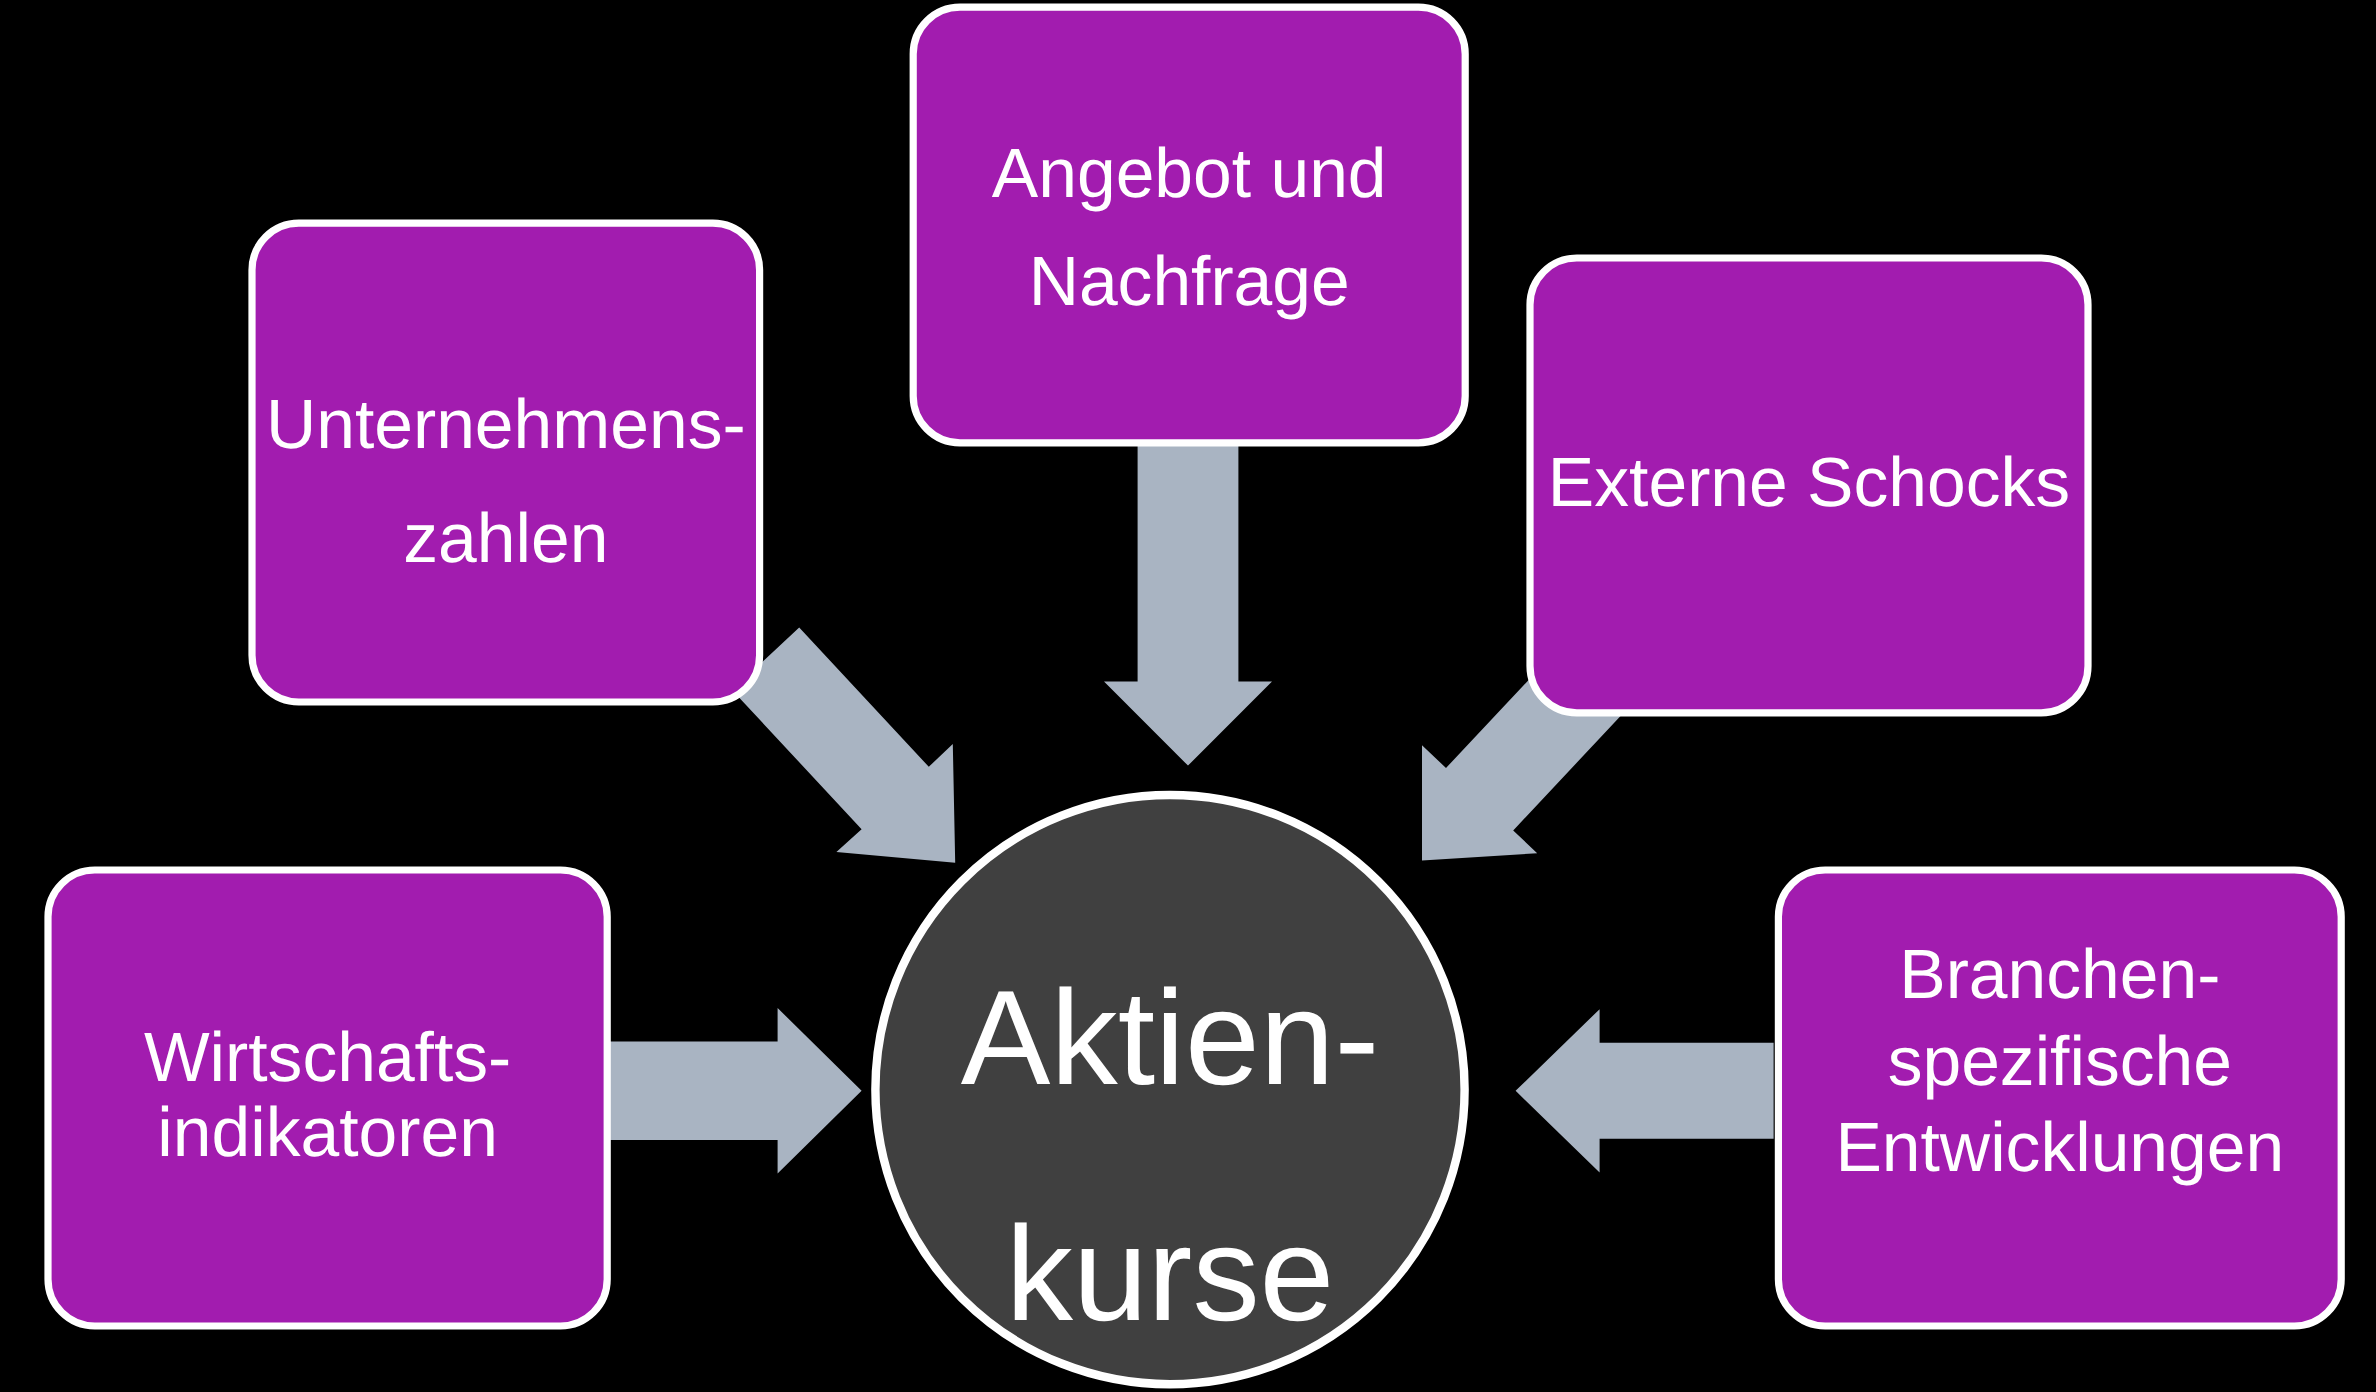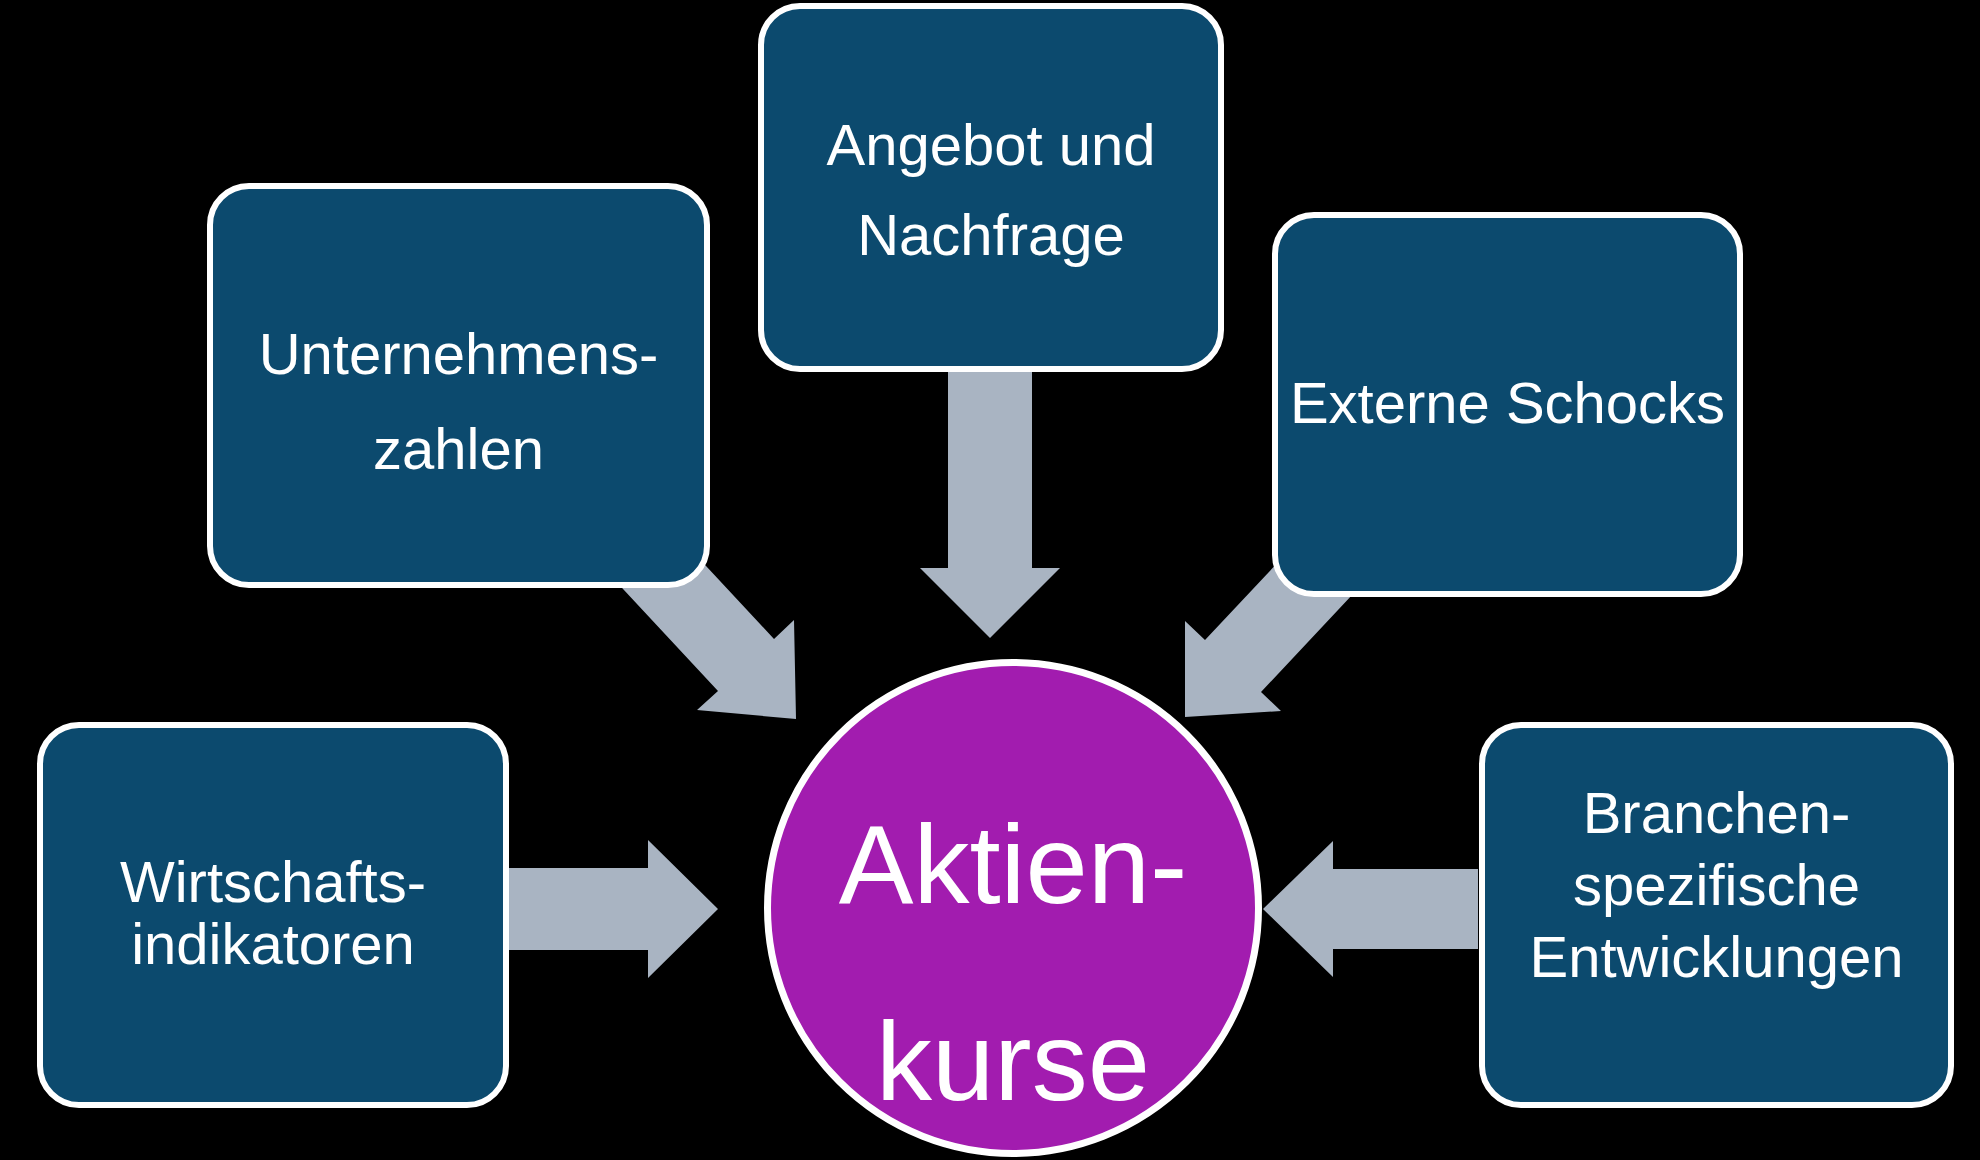--- a/index.html
+++ b/index.html
@@ -21,58 +21,58 @@
     top: 0;
     width: 1980px;
     height: 1160px;
   }
   .arrows-layer polygon {
     fill: #A9B4C2;
   }
   .box {
     position: absolute;
     box-sizing: border-box;
-    background: #0c4a6e;
+    background: #a21caf;
     border: 6px solid #FFFFFF;
     border-radius: 42px;
   }
   .box-label, .circle-label {
     position: absolute;
     left: 0;
     right: 0;
     text-align: center;
     white-space: pre-line;
     color: #FFFFFF;
     font-size: 58px;
     font-weight: 400;
     letter-spacing: 0px;
   }
-  #box-tl { left: 207px; top: 183px; width: 503px; height: 405px; }
+  #box-tl { left: 207px; top: 183px; width: 429px; height: 405px; }
   #box-tl .box-label { top: 117px; line-height: 95px; }
 
   #box-tc { left: 758px; top: 3px; width: 466px; height: 369px; }
   #box-tc .box-label { top: 91px; line-height: 90px; }
 
   #box-tr { left: 1272px; top: 212px; width: 471px; height: 385px; }
   #box-tr .box-label { top: 155px; line-height: 60px; }
 
   #box-bl { left: 37px; top: 722px; width: 472px; height: 386px; }
   #box-bl .box-label { top: 123px; line-height: 62px; }
 
   #box-br { left: 1479px; top: 722px; width: 475px; height: 386px; }
   #box-br .box-label { top: 49px; line-height: 72px; }
 
   .circle {
     position: absolute;
-    left: 764px;
+    left: 726px;
     top: 659px;
     width: 498px;
     height: 498px;
     box-sizing: border-box;
-    background: #a21caf;
+    background: #404040;
     border: 7px solid #FFFFFF;
     border-radius: 50%;
     text-decoration: underline;
   }
   .circle-label {
     top: 100px;
     font-size: 112px;
     line-height: 197px;
   }
 </style>

